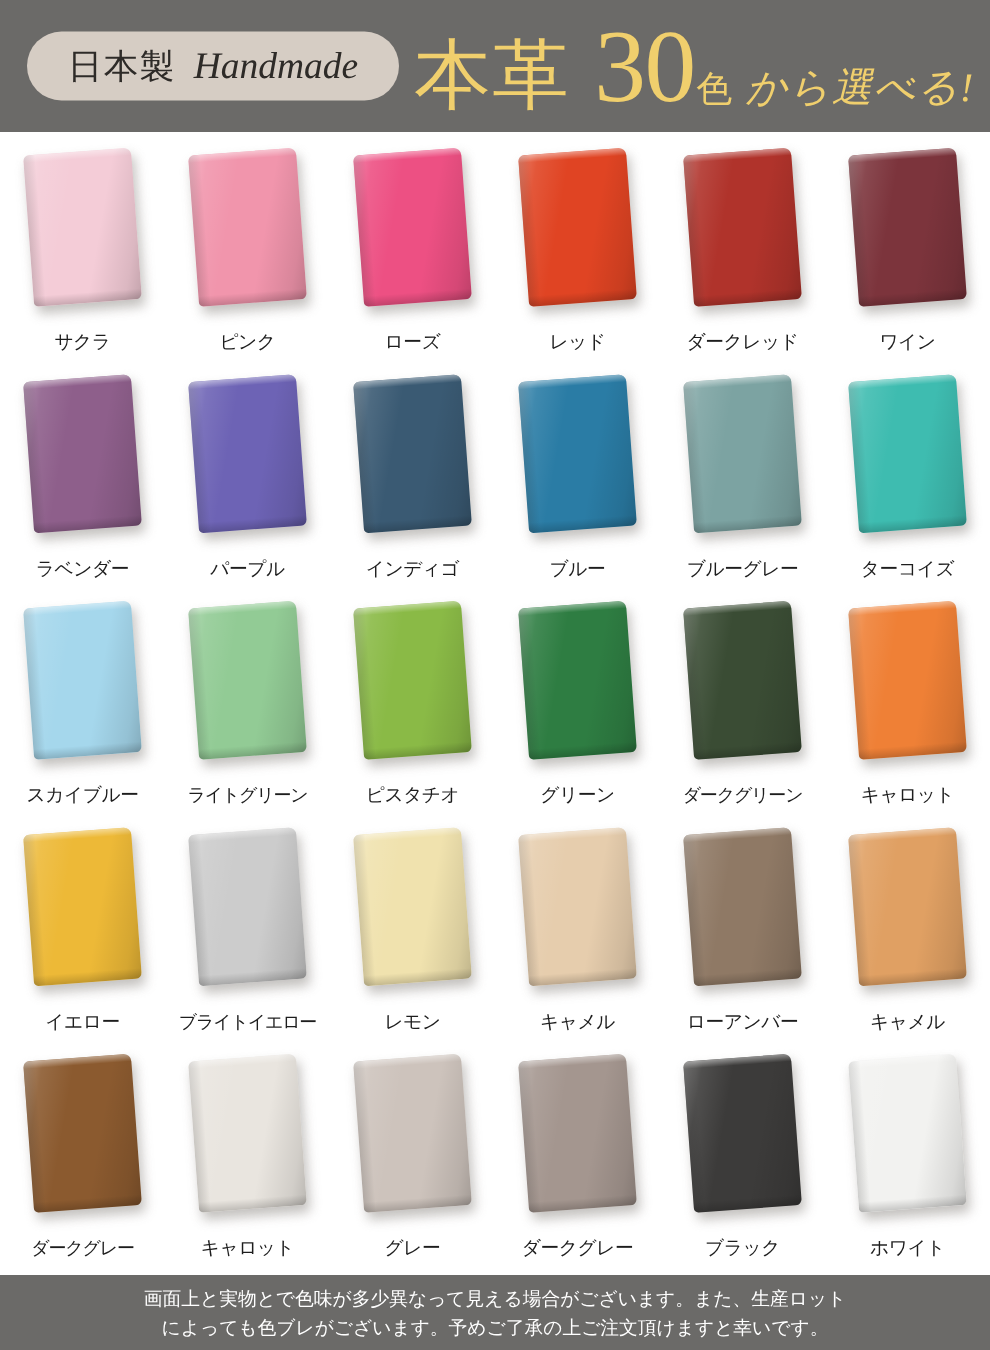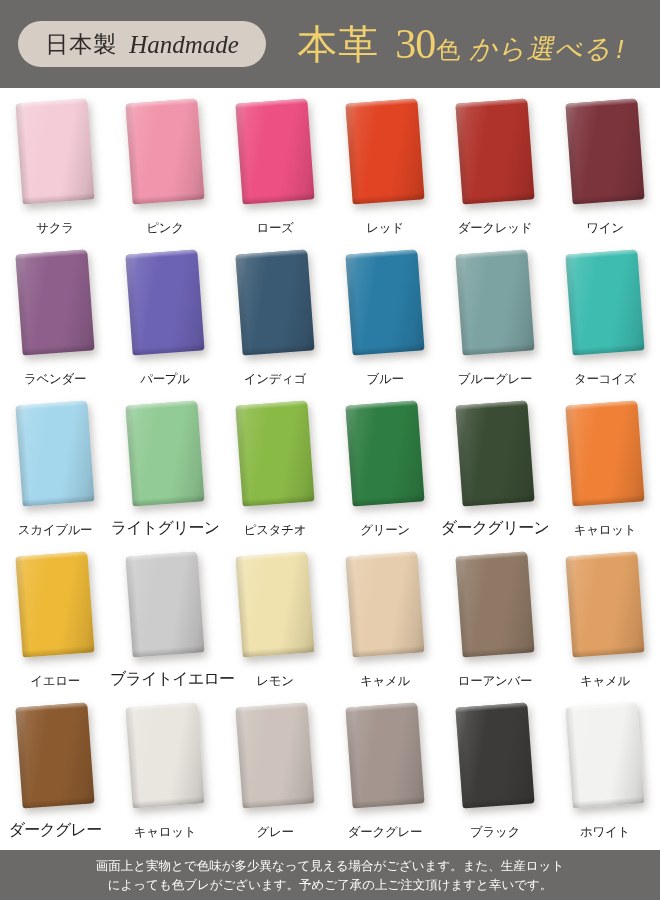--- a/index.html
+++ b/index.html
@@ -61,39 +61,39 @@
     display: flex;
     align-items: baseline;
     justify-content: center;
     color: #f0cf6d;
     white-space: nowrap;
     margin-left: 6px;
     padding-right: 6px;
   }
   #headline .hl-kanji {
     font-family: "Liberation Serif", "DejaVu Serif", serif;
-    font-size: 40px;
+    font-size: 51px;
     line-height: 1;
     letter-spacing: 1px;
   }
   #headline .hl-num {
     font-family: "Liberation Serif", "DejaVu Serif", serif;
-    font-size: 42px;
+    font-size: 69px;
     line-height: 1;
     margin-left: 16px;
     letter-spacing: -1px;
   }
   #headline .hl-iro {
     font-family: "Liberation Serif", "DejaVu Serif", serif;
     font-size: 24px;
     line-height: 1;
     margin-left: 1px;
   }
   #headline .hl-tail {
-    font-family: Liberation Mono, monospace;
+    font-family: Liberation Serif, serif;
     font-style: italic;
     font-size: 27px;
     line-height: 1;
     margin-left: 9px;
     letter-spacing: 1px;
   }
 
   
   #swatch-grid {
     width: 660px;
@@ -184,21 +184,21 @@
     left: 0;
     right: 0;
     bottom: 8px;
     text-align: center;
     font-size: 12.5px;
     color: #1d1d1d;
     font-family: "DejaVu Sans", "Liberation Sans", sans-serif;
     letter-spacing: -0.3px;
     white-space: nowrap;
   }
-  .swatch-label.tight { font-size: 16px; letter-spacing: -0.8px; }
+  .swatch-label.tight { font-size: 12px; letter-spacing: -0.8px; }
 
   
   #footer {
     position: absolute;
     left: 0;
     bottom: 0;
     width: 660px;
     height: 50px;
     background: #6b6a68;
     color: #ffffff;

